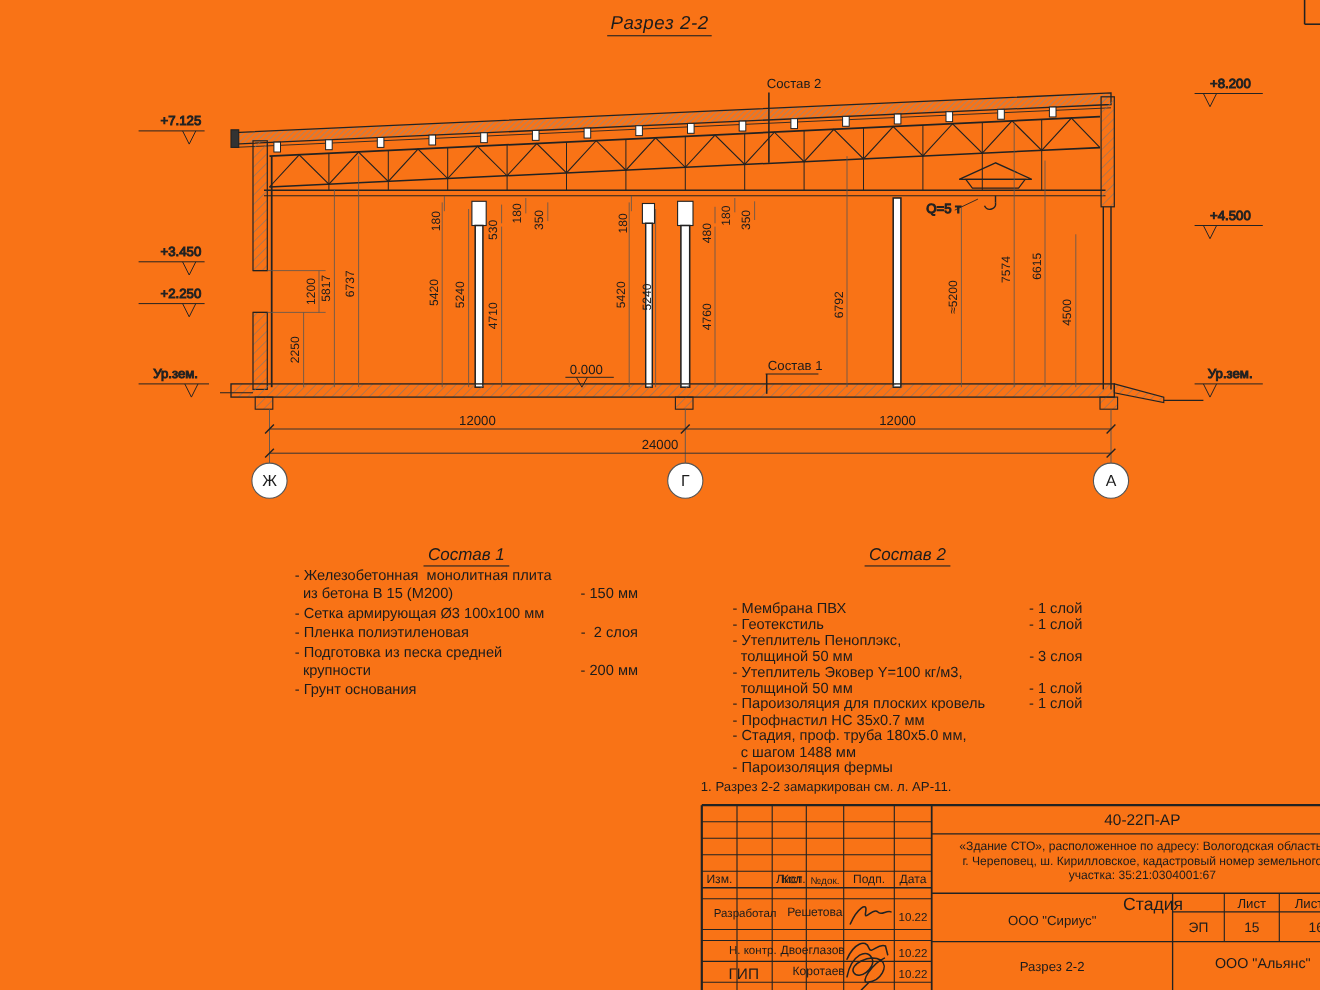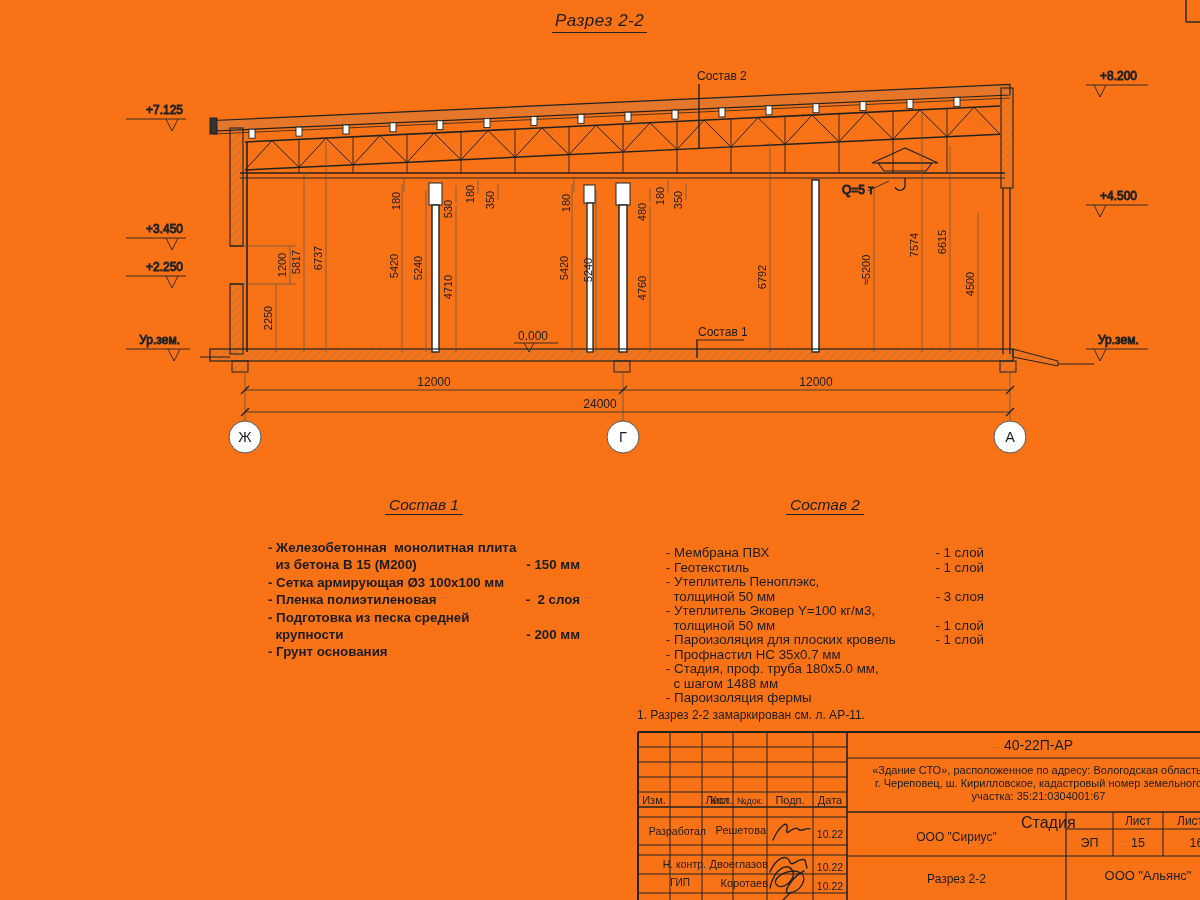--- a/index.html
+++ b/index.html
@@ -5,21 +5,21 @@
   html,body{margin:0;padding:0;background:#fff;}
   .sheet{position:relative;width:1200px;height:900px;background:#f97316;overflow:hidden;
          font-family:"Liberation Sans",sans-serif;color:#1c1c1c;}
   .page-title{position:absolute;left:552px;top:11px;font-style:italic;font-size:17px;
               letter-spacing:.5px;border-bottom:1.2px solid #222;padding:0 3px 1px 3px;}
   svg{position:absolute;left:0;top:0;}
   .mlist{position:absolute;font-size:13.3px;}
   .mtitle-wrap{text-align:center;height:18px;}
   .mtitle{font-style:italic;font-size:15.5px;border-bottom:1.1px solid #222;padding:0 4px 1px 4px;}
   .lrows{display:block;}
-  .s1 .lrows{margin-top:25px;font-weight:bold;}
+  .s1 .lrows{}
   .s2 .lrows{margin-top:32px;}
   .lrow{display:flex;}
   .s1 .lrow{line-height:17.4px;}
   .s2 .lrow{line-height:14.5px;}
   .lt{white-space:pre;}
   .lv{margin-left:auto;white-space:pre;}
   .note{position:absolute;left:637px;top:708px;font-size:12px;}
   .tbt{position:absolute;font-size:11px;text-align:center;}
   .left-al{text-align:right;}
   .dimtxt{font-size:11px;fill:#1c1c1c;}
@@ -370,21 +370,21 @@
     <div class="tbt" style="left: 813px; top: 794px; width: 34px; position: absolute;">Дата</div>
 
     <div class="tbt left-al" style="left: 642px; top: 825px; width: 64px; font-size: 10.5px; position: absolute;">Разработал</div>
     <div class="tbt left-al" style="left: 706px; top: 824px; width: 60px; position: absolute;">Решетова</div>
     <div class="tbt" style="left: 813px; top: 828px; width: 34px; font-size: 10.5px; position: absolute;">10.22</div>
 
     <div class="tbt left-al" style="left: 642px; top: 858px; width: 64px; font-size: 10.5px; position: absolute;">Н. контр.</div>
     <div class="tbt left-al" style="left: 706px; top: 858px; width: 62px; position: absolute;">Двоеглазов</div>
     <div class="tbt" style="left: 813px; top: 861px; width: 34px; font-size: 10.5px; position: absolute;">10.22</div>
 
-    <div class="tbt left-al" style="left: 642px; top: 877px; width: 48px; font-size: 10px; position: absolute;">ГИП</div>
+    <div class="tbt left-al" style="left: 642px; top: 877px; width: 48px; font-size: 14px; position: absolute;">ГИП</div>
     <div class="tbt left-al" style="left: 706px; top: 877px; width: 62px; position: absolute;">Коротаев</div>
     <div class="tbt" style="left: 813px; top: 880px; width: 34px; font-size: 10.5px; position: absolute;">10.22</div>
 
     <div class="tbt" style="left: 847px; top: 737px; width: 383px; font-size: 14px; position: absolute;">40-22П-АР</div>
     <div class="tbt" style="left: 847px; top: 764px; width: 383px; position: absolute;">«Здание СТО», расположенное по адресу: Вологодская область,</div>
     <div class="tbt" style="left: 847px; top: 777px; width: 383px; position: absolute;">г. Череповец, ш. Кирилловское, кадастровый номер земельного</div>
     <div class="tbt" style="left: 847px; top: 790px; width: 383px; position: absolute;">участка: 35:21:0304001:67</div>
 
     <div class="tbt" style="left: 1021px; top: 814px; width: 47px; font-size: 16px; position: absolute;">Стадия</div>
     <div class="tbt" style="left: 1113px; top: 814px; width: 50px; font-size: 12px; position: absolute;">Лист</div>

